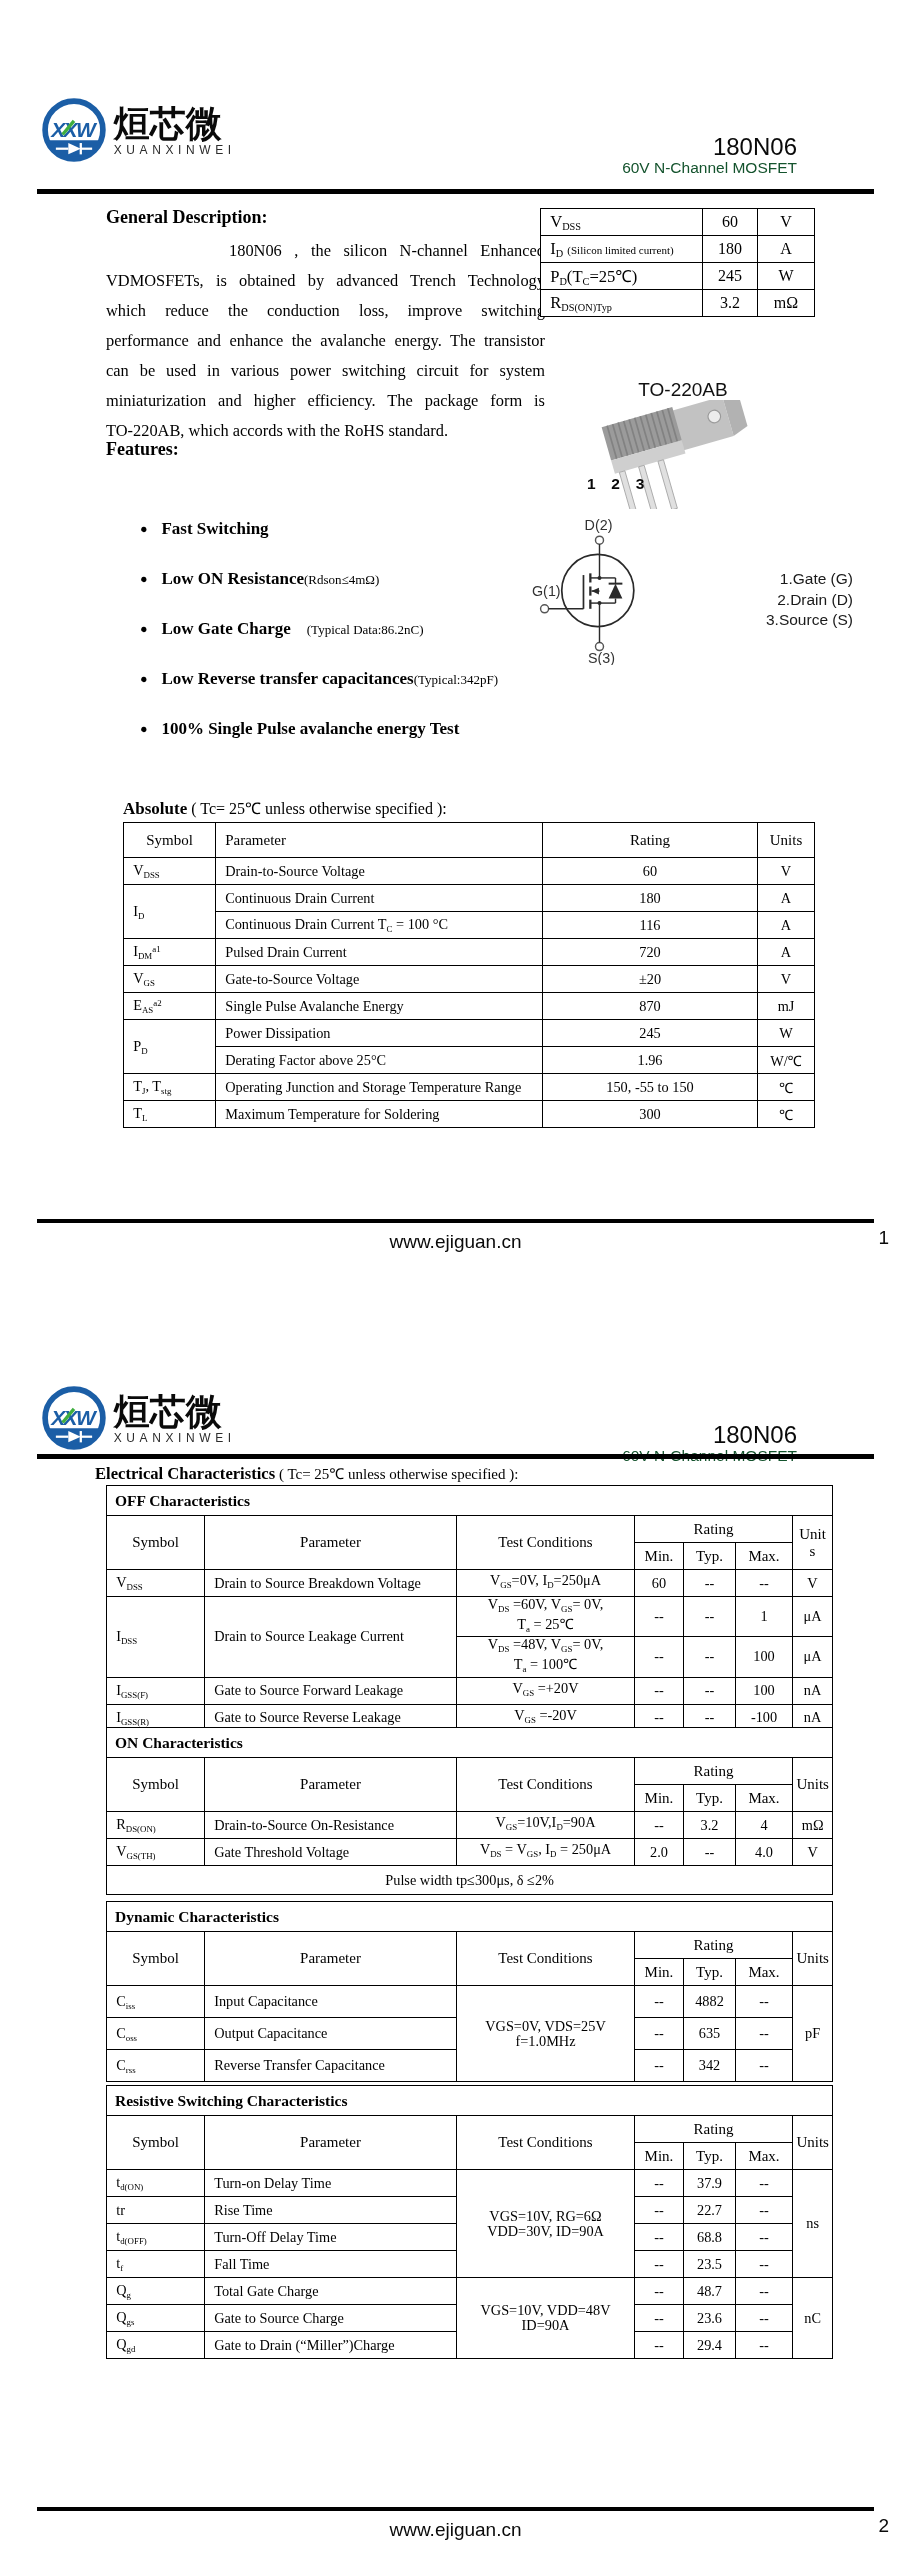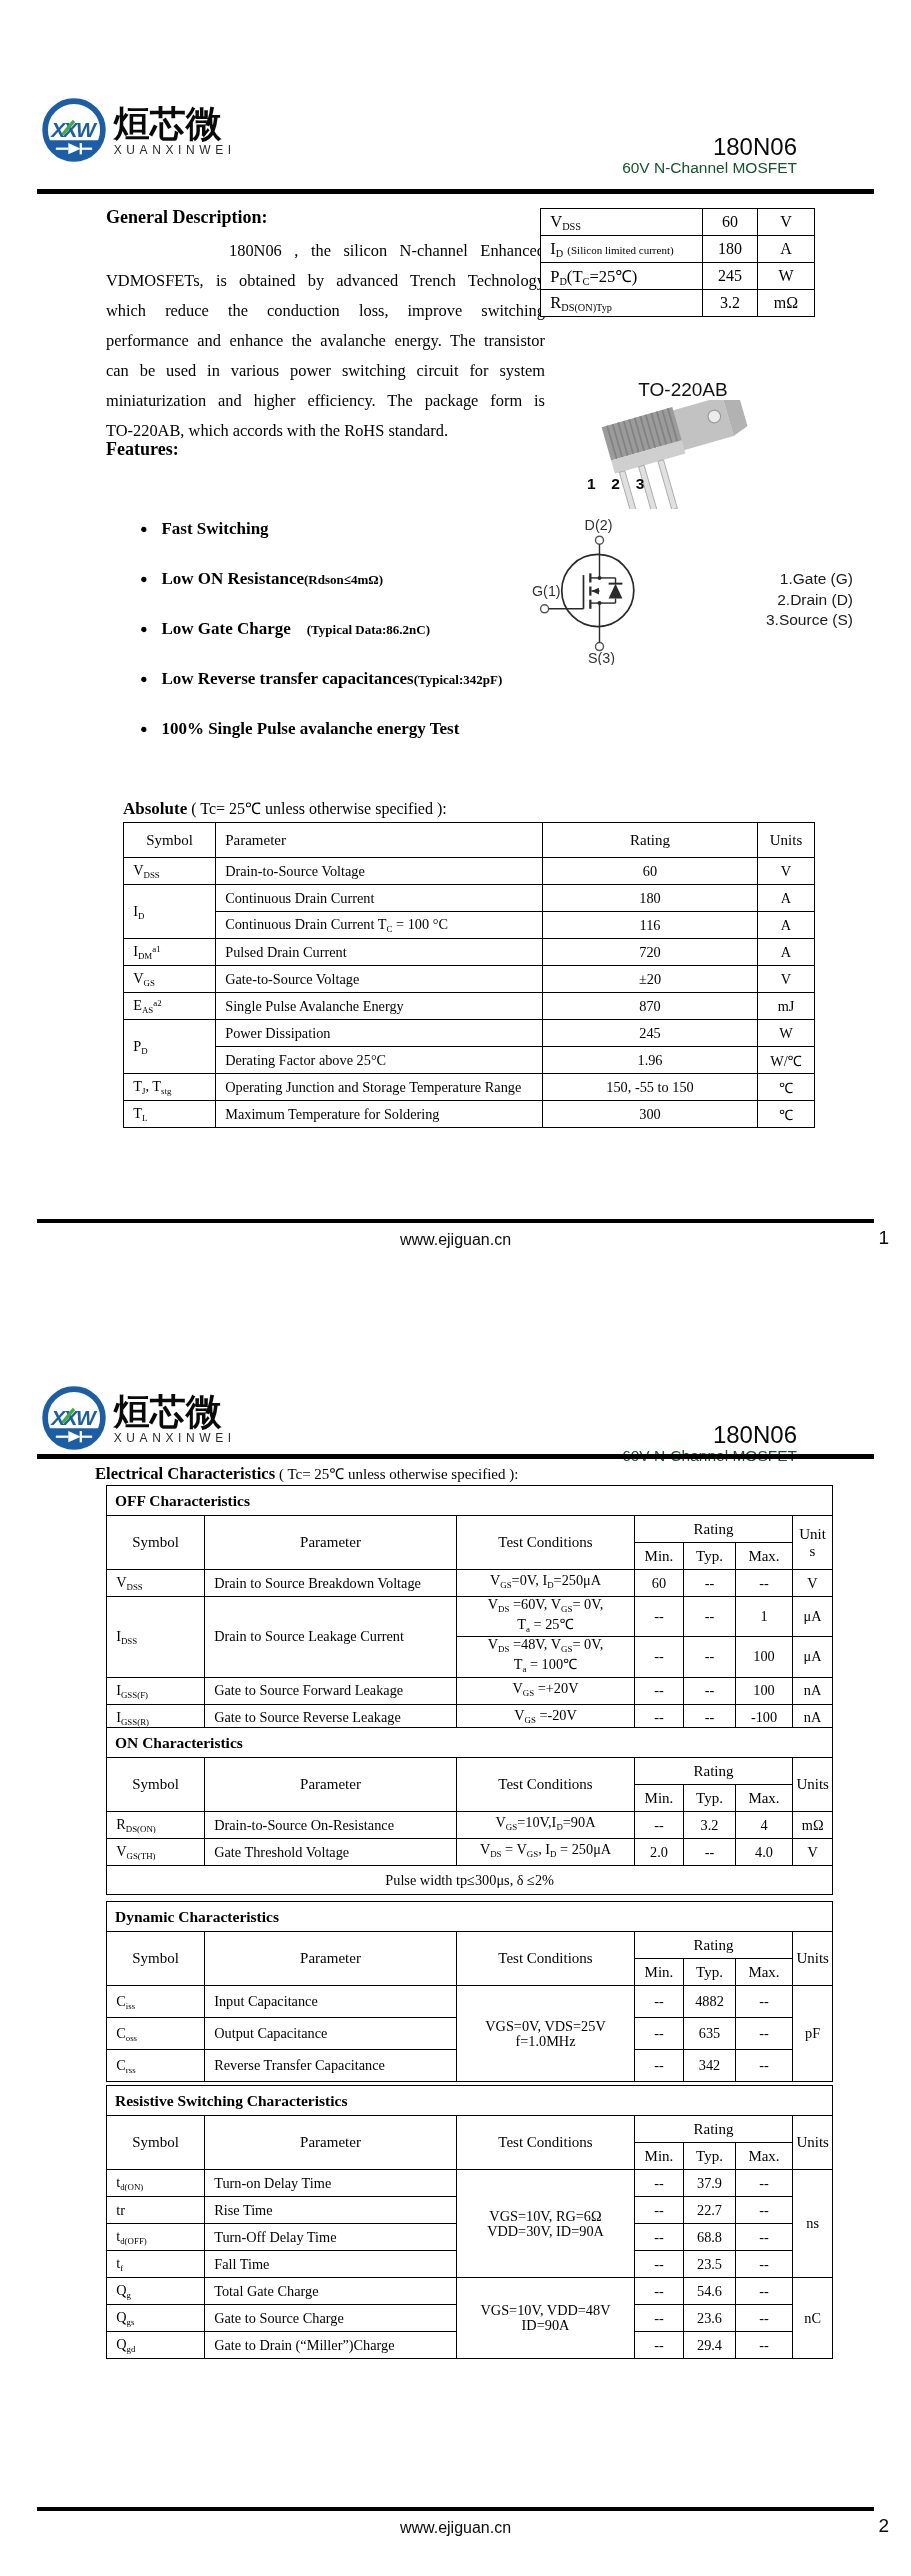--- a/index.html
+++ b/index.html
@@ -13,35 +13,35 @@
   .brand-text{margin-left:5.7px;padding-top:9.2px;}
   .brand-cn{font-family:"Liberation Sans",sans-serif;font-weight:bold;font-size:36px;line-height:37px;color:#0a0a0a;}
   .brand-en{font-family:"Liberation Sans",sans-serif;font-size:12px;letter-spacing:4.6px;color:#2b2b2b;margin-top:1.1px;}
   .part-block{right:114px;top:134px;text-align:right;}
   .part{font-family:"Liberation Sans",sans-serif;font-size:24px;line-height:25px;color:#0a0a0a;}
   .subtitle{font-family:"Liberation Sans",sans-serif;font-size:15.5px;line-height:18.4px;color:#14532d;}
   .hdr-rule{left:37px;right:37px;top:189px;height:4.6px;background:#000;}
 
   
   .ftr-rule{left:37px;right:37px;top:1219px;height:4px;background:#000;}
-  .ftr-url{left:0;right:0;top:1231px;text-align:center;font-family:"Liberation Sans",sans-serif;font-size:16px;color:#0a0a0a;}
+  .ftr-url{left:0;right:0;top:1231px;text-align:center;font-family:"Liberation Sans",sans-serif;font-size:19px;color:#0a0a0a;}
   .ftr-num{right:22px;top:1227px;font-family:"Liberation Sans",sans-serif;font-size:19px;color:#0a0a0a;}
 
   
   .sec-title{font-size:18px;font-weight:bold;}
   #gen{left:106px;top:207px;width:439px;}
   .gen-line{font-size:16.4px;height:30px;line-height:30px;text-align:justify;text-align-last:justify;white-space:nowrap;}
   .gen-line.first{padding-left:123px;margin-top:8px;}
   .gen-line.last{text-align-last:left;}
   #features{left:106px;top:439px;width:442px;}
   .feat-list{display:flex;flex-direction:column;gap:28px;margin-top:59px;margin-left:34px;}
   .feat-item{line-height:19px;white-space:nowrap;}
   .bullet{font-size:12.6px;margin-right:13.8px;vertical-align:1.1px;}
   .feat-main{font-size:17px;font-weight:bold;text-align:right;}
-  .feat-note{font-size:13px;font-weight:bold;}
+  .feat-note{font-size:13px;font-weight:normal;}
   .feat-note.gap{margin-left:16px;}
   #apps{left:100px;top:743px;width:516px;}
   .apps-text{font-size:16px;margin:9.2px 0 0 46px;}
   #abs-head{left:123px;top:797px;font-size:16px;}
   #abs-head .b{font-size:17px;font-weight:bold;}
 
   
   table.t{border-collapse:collapse;table-layout:fixed;background:#fff;}
   table.t td{border:1.1px solid #000;border-top-width:1.7px;border-bottom-width:1.7px;text-align:center;
              font-size:14.3px;padding:0 3.4px;vertical-align:middle;overflow:hidden;}
@@ -552,21 +552,21 @@
       <td class="l">Fall Time</td>
       <td>--</td>
       <td>23.5</td>
       <td>--</td>
     </tr>
     <tr>
       <td class="l sym">Q<sub>g</sub></td>
       <td class="l">Total Gate Charge</td>
       <td class="test" rowspan="3">VGS=10V,  VDD=48V<br>ID=90A</td>
       <td>--</td>
-      <td>54.6</td>
+      <td>48.7</td>
       <td>--</td>
       <td rowspan="3">nC</td>
     </tr>
     <tr>
       <td class="l sym">Q<sub>gs</sub></td>
       <td class="l">Gate to Source Charge</td>
       <td>--</td>
       <td>23.6</td>
       <td>--</td>
     </tr>

